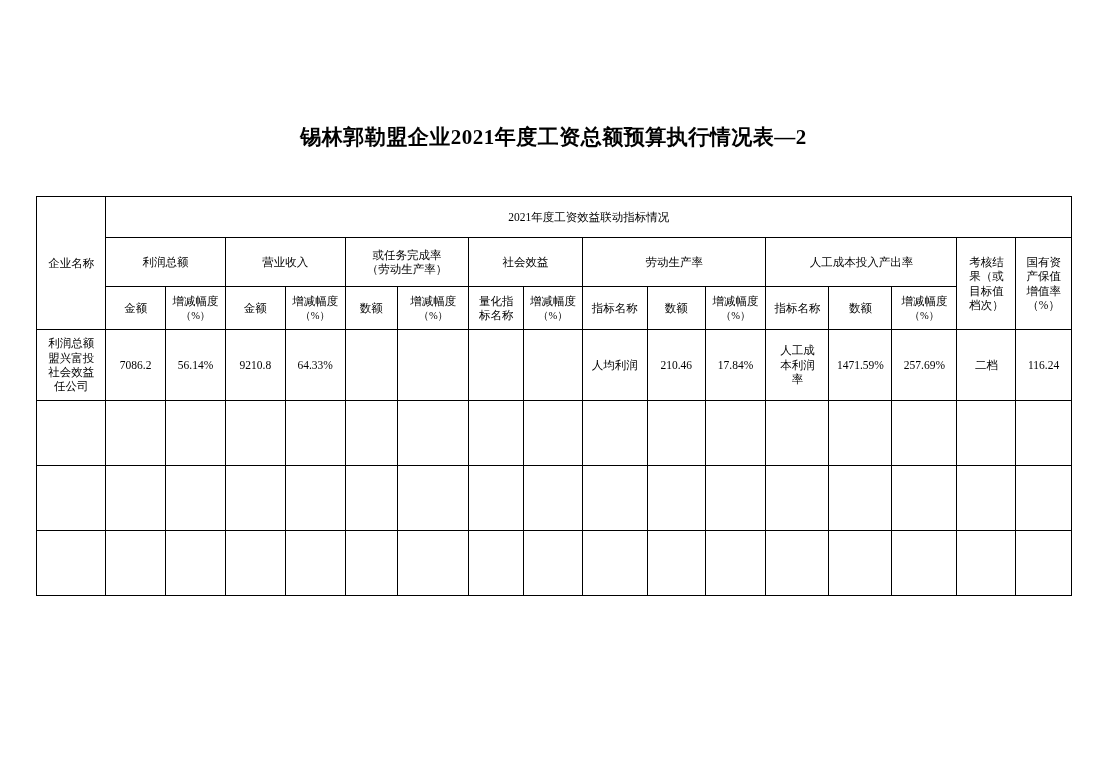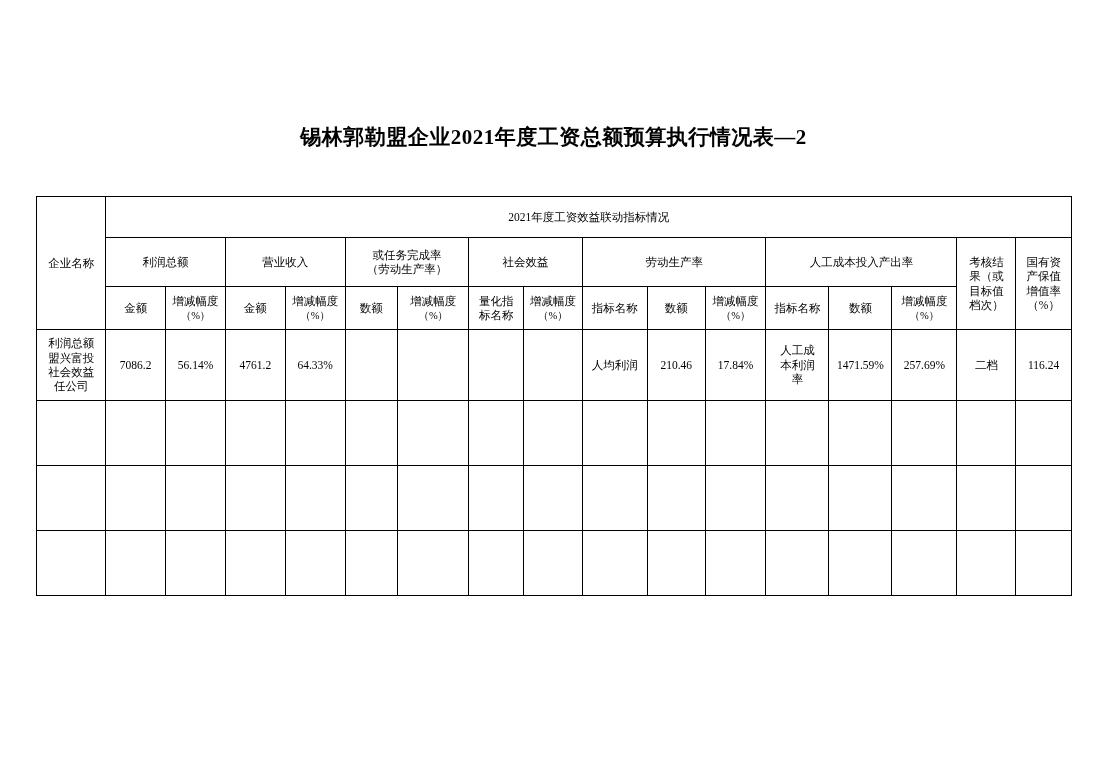--- a/index.html
+++ b/index.html
@@ -184,21 +184,21 @@
 
         <tr class="datarow">
           <td class="firstcol">
             <span>利润总额</span><br>
             <span>盟兴富投</span><br>
             <span>社会效益</span><br>
             <span>任公司</span>
           </td>
           <td>7086.2</td>
           <td>56.14%</td>
-          <td>4761.2</td>
+          <td>9210.8</td>
           <td>64.33%</td>
           <td></td>
           <td></td>
           <td></td>
           <td></td>
           <td>人均利润</td>
           <td>210.46</td>
           <td>17.84%</td>
           <td>
             <span>人工成</span><br>

